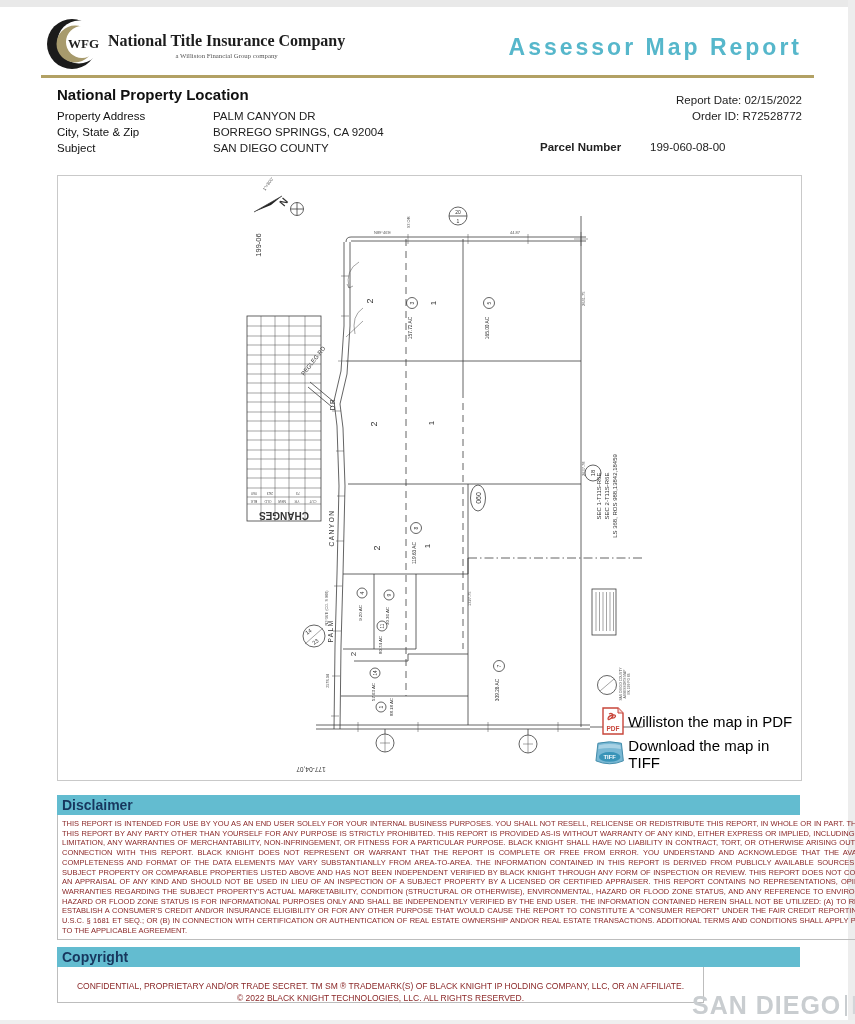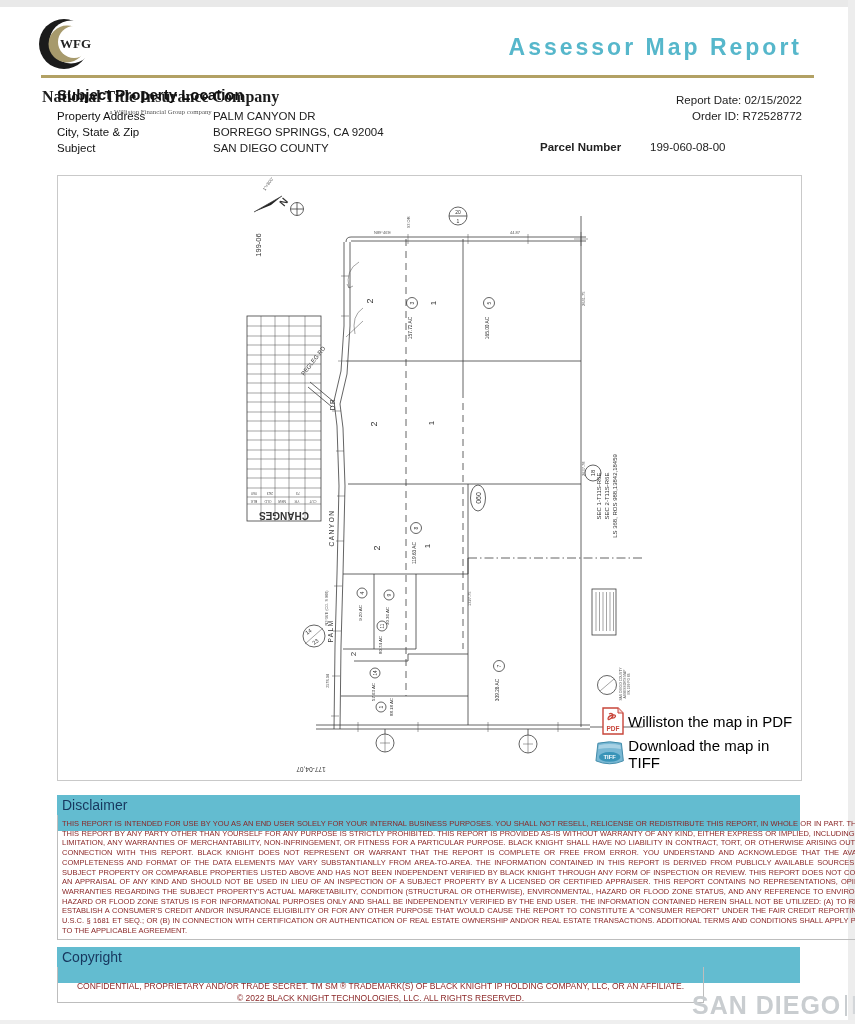--- a/index.html
+++ b/index.html
@@ -4,21 +4,21 @@
 <style>
   html,body{margin:0;padding:0;background:#fff;}
   .page{position:relative;width:855px;height:1024px;background:#ffffff;overflow:hidden;
         font-family:"Liberation Sans",sans-serif;color:#222;}
   
   .edge-top{position:absolute;left:0;top:0;width:855px;height:7px;background:#e9e9e9;}
   .edge-right{position:absolute;right:0;top:0;width:7px;height:1024px;background:#ededed;}
   .edge-bottom{position:absolute;left:0;bottom:0;width:855px;height:4px;background:#efefef;}
 
   
-  .logo-wrap{position:absolute;left:36px;top:16px;display:flex;align-items:flex-start;flex-direction:column;}
+  .logo-wrap{position:absolute;left:44px;top:16px;display:flex;align-items:flex-start;}
   .logo-text{margin-left:6px;margin-top:16px;}
   .logo-name{font-family:"Liberation Serif",serif;font-size:16px;color:#1d1d1d;font-weight:700;}
   .logo-tagline{font-family:"Liberation Serif",serif;font-size:6.8px;color:#555;text-align:center;margin-top:2px;}
   .report-title{position:absolute;right:53px;top:34px;font-size:23px;letter-spacing:3px;
                 color:#56b7cb;font-weight:700;}
   .gold-rule{position:absolute;left:41px;top:75px;width:773px;height:3px;background:#b2a164;}
 
   
   .section-title{position:absolute;left:57px;top:86px;font-size:15px;font-weight:700;color:#111;}
   .meta{position:absolute;right:53px;top:92px;text-align:right;font-size:11.5px;line-height:16px;color:#222;}
@@ -35,22 +35,22 @@
   .dash{stroke-dasharray:7 5;}
   .dashdot{stroke-dasharray:9 3 1.5 3;}
   .mtxt{fill:#333;font-family:"Liberation Sans",sans-serif;}
   .mtiny{fill:#555;font-family:"Liberation Sans",sans-serif;}
 
   
   .dl-row{position:absolute;display:flex;align-items:center;cursor:pointer;}
   .dl-label{font-size:15px;color:#000;margin-left:3px;}
 
   
-  .bar{position:absolute;left:57px;width:743px;height:36px;background:#63bcd0;
-       font-size:14px;font-weight:400;color:#17375e;line-height:20px;padding-left:5px;box-sizing:border-box;}
+  .bar{position:absolute;left:57px;width:743px;height:20px;background:#63bcd0;
+       font-size:14px;font-weight:700;color:#17375e;line-height:20px;padding-left:5px;box-sizing:border-box;}
   .disc-body{position:absolute;left:57px;top:815px;width:840px;box-sizing:border-box;
              border:1px solid #bdbdbd;border-top:none;padding:4px 4px;
              font-size:7.5px;line-height:9.7px;text-align:justify;color:#8a2727;}
   .copy-body{position:absolute;left:57px;top:967px;width:647px;height:36px;box-sizing:border-box;
              border:1px solid #bdbdbd;border-top:none;text-align:center;
              font-size:8.5px;line-height:11.5px;color:#8a2727;padding-top:14px;}
 
   .watermark{position:absolute;left:692px;top:991px;font-size:25px;font-weight:600;
              color:#c9cdd0;letter-spacing:1px;white-space:nowrap;display:flex;align-items:center;}
   .wm-sep{display:inline-block;width:2px;height:21px;background:#c9cdd0;margin:0 4px;}
@@ -73,21 +73,21 @@
       <text x="24" y="32" font-family="Liberation Serif,serif" font-size="13" font-weight="700" fill="#222">WFG</text>
     </svg>
     <div class="logo-text">
       <div class="logo-name">National Title Insurance Company</div>
       <div class="logo-tagline">a Williston Financial Group company</div>
     </div>
   </div>
   <div class="report-title">Assessor Map Report</div>
   <div class="gold-rule"></div>
 
-  <div class="section-title">Subject Property Location</div>
+  <div class="section-title">National Property Location</div>
   <div class="meta">
     <div><span>Report Date:</span> <span>02/15/2022</span></div>
     <div><span>Order ID:</span> <span>R72528772</span></div>
   </div>
   <div class="prop-row" style="top:110px;">
     <span class="prop-label">Property Address</span><span class="prop-value">PALM CANYON DR</span>
   </div>
   <div class="prop-row" style="top:126px;">
     <span class="prop-label">City, State &amp; Zip</span><span class="prop-value">BORREGO SPRINGS, CA 92004</span>
   </div>

